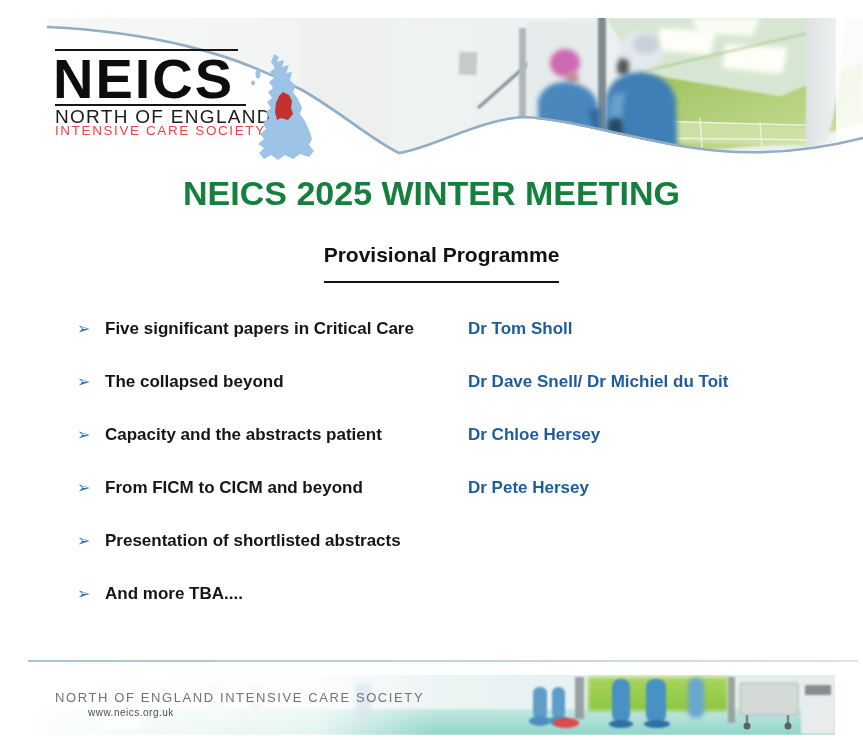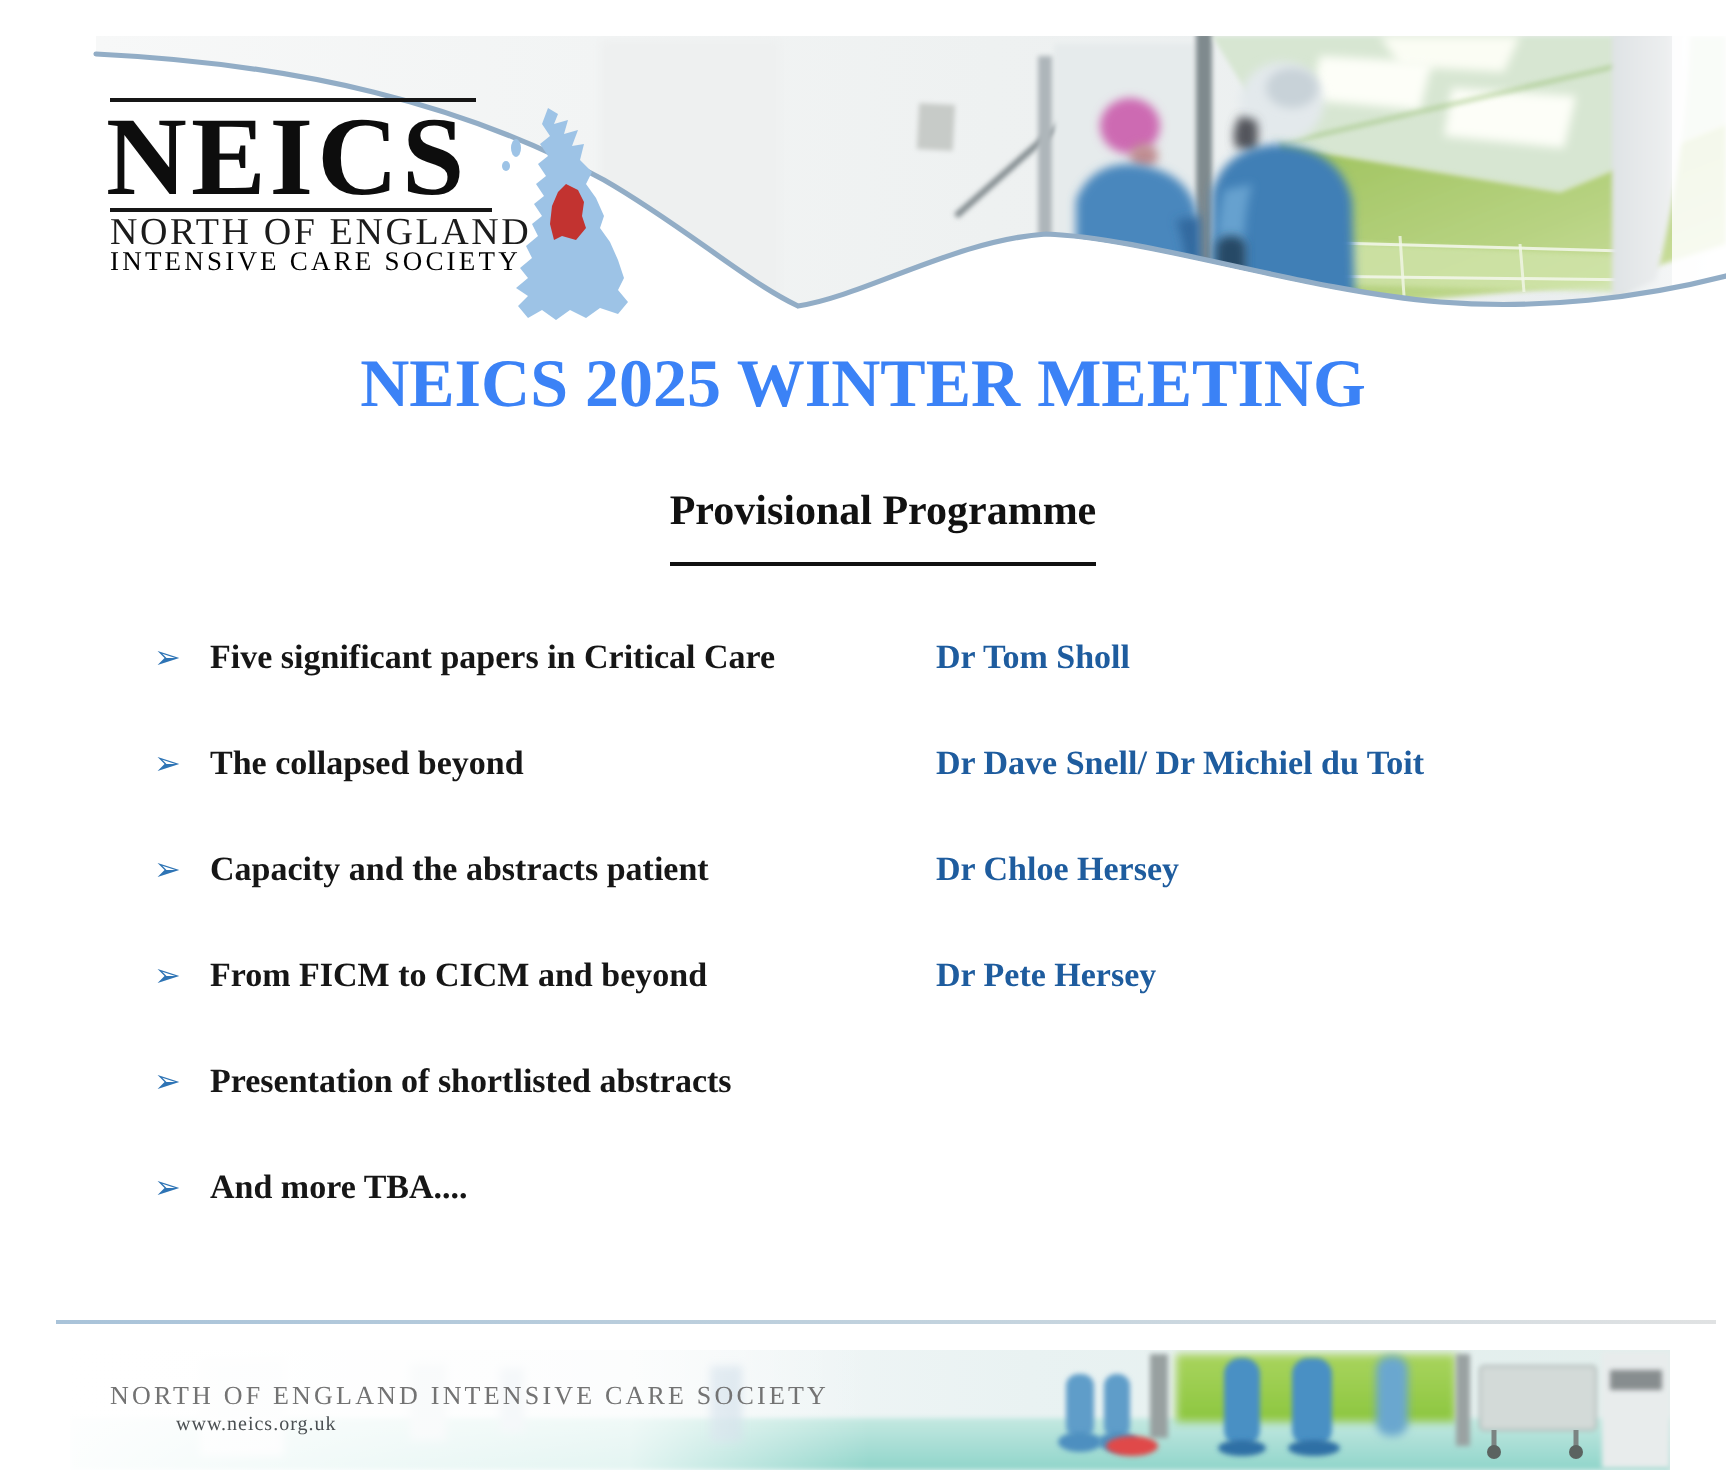--- a/index.html
+++ b/index.html
@@ -1,31 +1,31 @@
 <!DOCTYPE html>
 <html><head>
 <meta charset="utf-8">
 <style>
   html,body{margin:0;padding:0;background:#ffffff;}
   .page{position:relative;width:863px;height:740px;background:#fff;overflow:hidden;
-        font-family:Liberation Serif, serif;color:#1a1a1a;}
+        font-family:Liberation Sans, sans-serif;color:#1a1a1a;}
   .abs{position:absolute;}
 
   
   .logo-rule{position:absolute;height:2px;background:#161616;}
   .logo-acronym{position:absolute;left:53px;top:55px;font-size:56px;line-height:48px;
                 font-weight:bold;letter-spacing:2px;color:#0d0d0d;}
   .logo-sub1{position:absolute;left:55px;top:107px;font-size:19px;line-height:19px;
              letter-spacing:1.3px;color:#1b1b1b;}
   .logo-sub2{position:absolute;left:55px;top:124px;font-size:13.5px;line-height:14px;
-             letter-spacing:1.6px;color:#000000;}
+             letter-spacing:1.6px;color:#ef4444;}
 
   
   .title{position:absolute;left:0;right:0;top:175px;text-align:center;
-         font-size:34px;line-height:36px;font-weight:bold;color:#3b82f6;}
+         font-size:34px;line-height:36px;font-weight:bold;color:#15803d;}
   .subtitle-wrap{position:absolute;left:0;right:0;top:242px;padding-left:20px;text-align:center;}
   .subtitle{display:inline-block;font-size:21px;line-height:26px;font-weight:bold;color:#111;
             border-bottom:2.5px solid #111;padding-bottom:13px;}
 
   
   .programme{position:absolute;left:77px;top:318px;width:740px;}
   .prog-row{display:flex;align-items:baseline;height:21px;margin-bottom:32px;}
   .bullet{width:28px;font-size:16px;line-height:21px;color:#2E74B5;flex:none;}
   .topic{width:363px;font-size:17px;line-height:21px;font-weight:bold;color:#161616;flex:none;}
   .speaker{font-size:17px;line-height:21px;font-weight:bold;color:#1E5C9E;text-align:center;}

